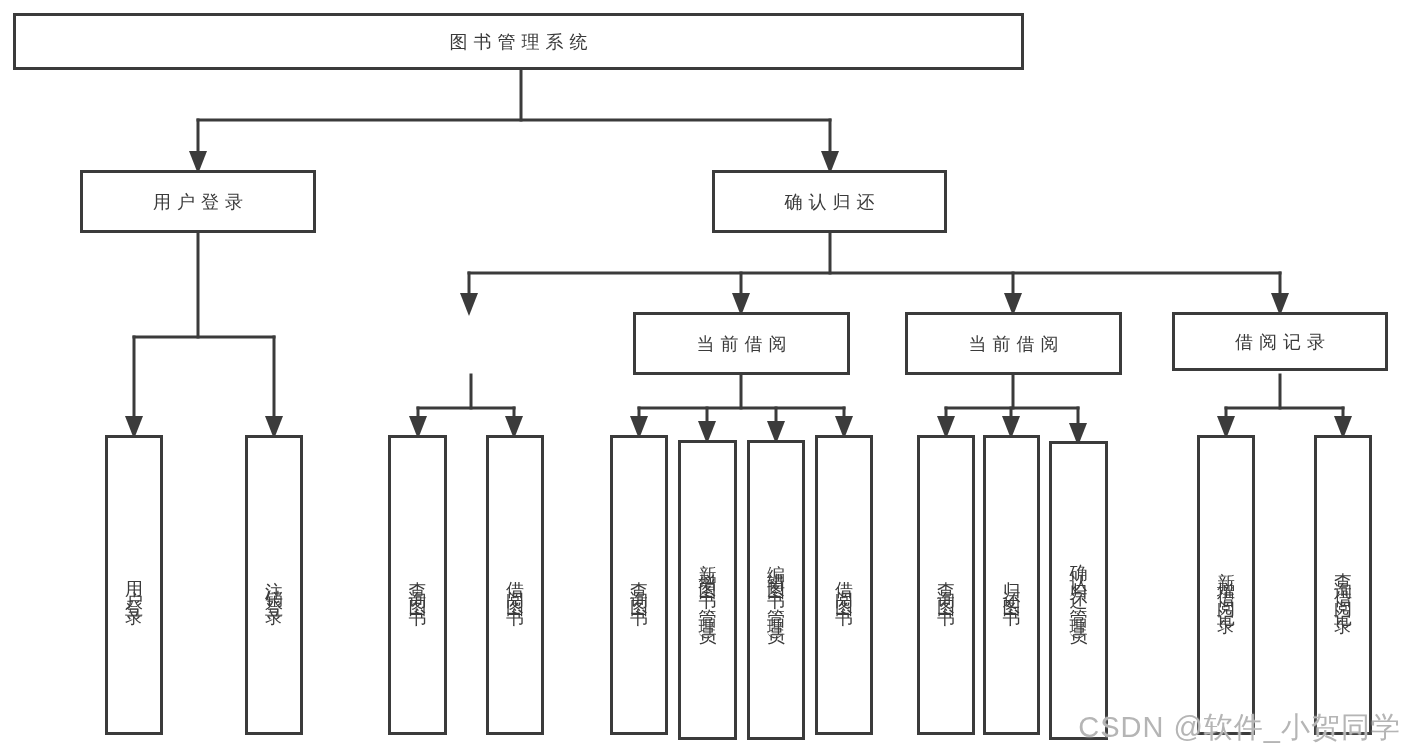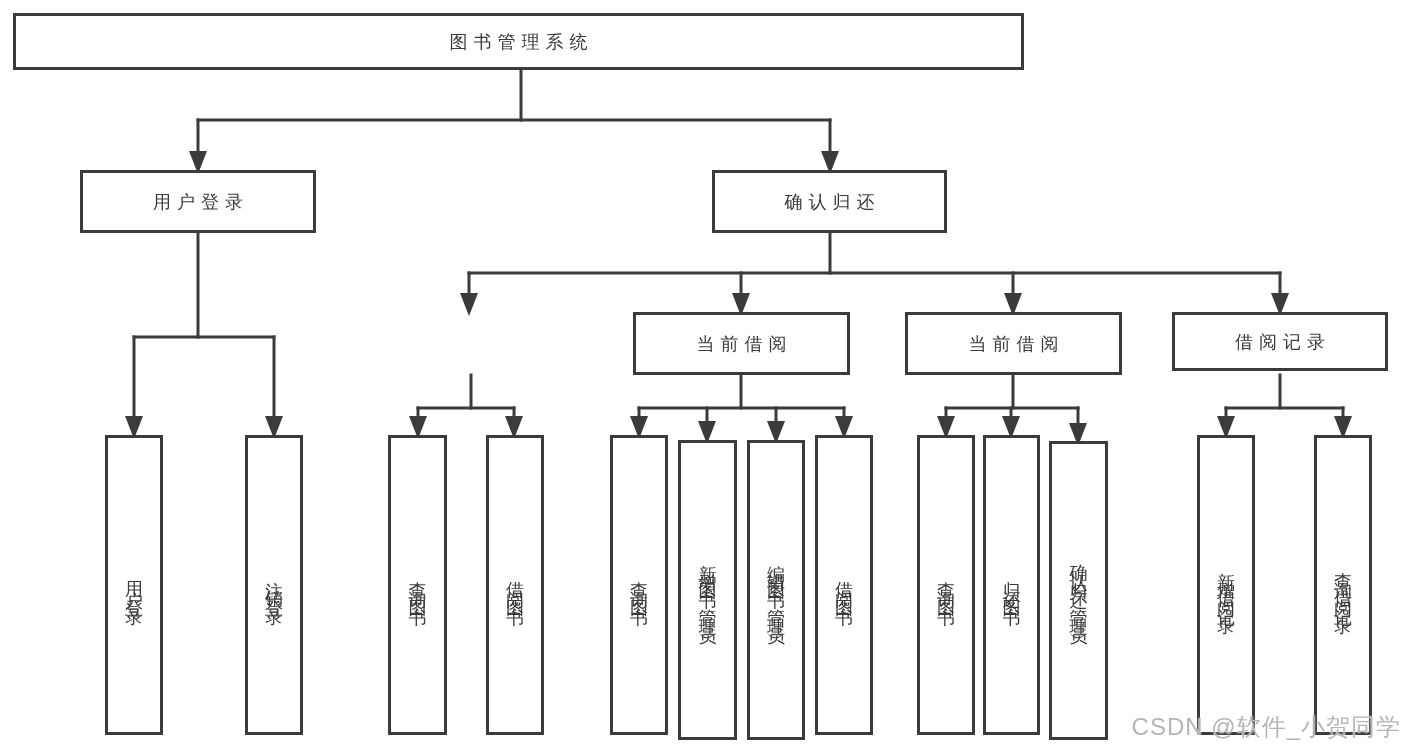--- a/index.html
+++ b/index.html
@@ -18,21 +18,21 @@
     position:absolute;box-sizing:border-box;border:3px solid var(--line);
     background:var(--boxbg);display:flex;align-items:center;justify-content:center;
     color:var(--text);font-size:18px;
   }
   .hbox .lbl{letter-spacing:6px;text-indent:6px;white-space:nowrap;}
   .vbox .lbl{
     writing-mode:vertical-rl;text-orientation:mixed;
     letter-spacing:9px;line-height:1;white-space:nowrap;
   }
   .watermark{
-    position:absolute;right:4px;top:712px;font-size:24px;line-height:30px;
+    position:absolute;right:4px;top:712px;font-size:29px;line-height:30px;
     color:var(--wm);letter-spacing:1px;white-space:nowrap;
     text-shadow:0 0 2px #fff;z-index:5;
   }
 </style>
 </head>
 <body>
 
 <div class="canvas">
 
   <svg id="connectors" width="1405" height="747" viewBox="0 0 1405 747">

